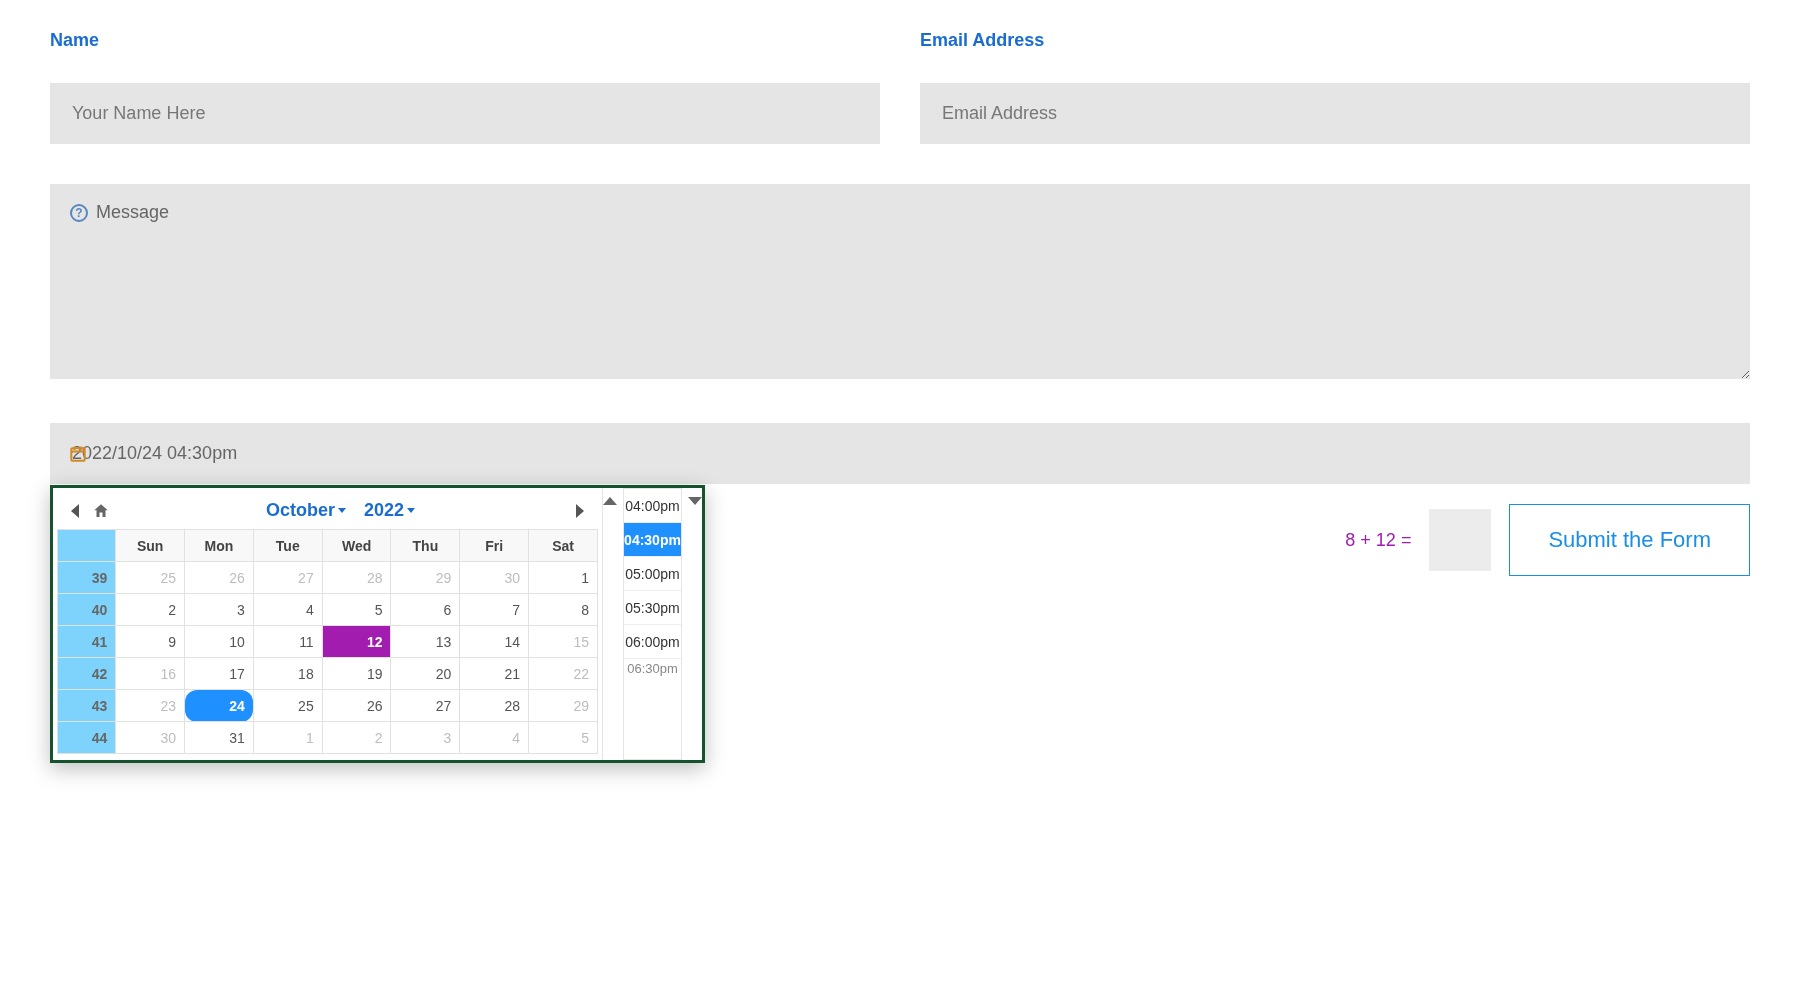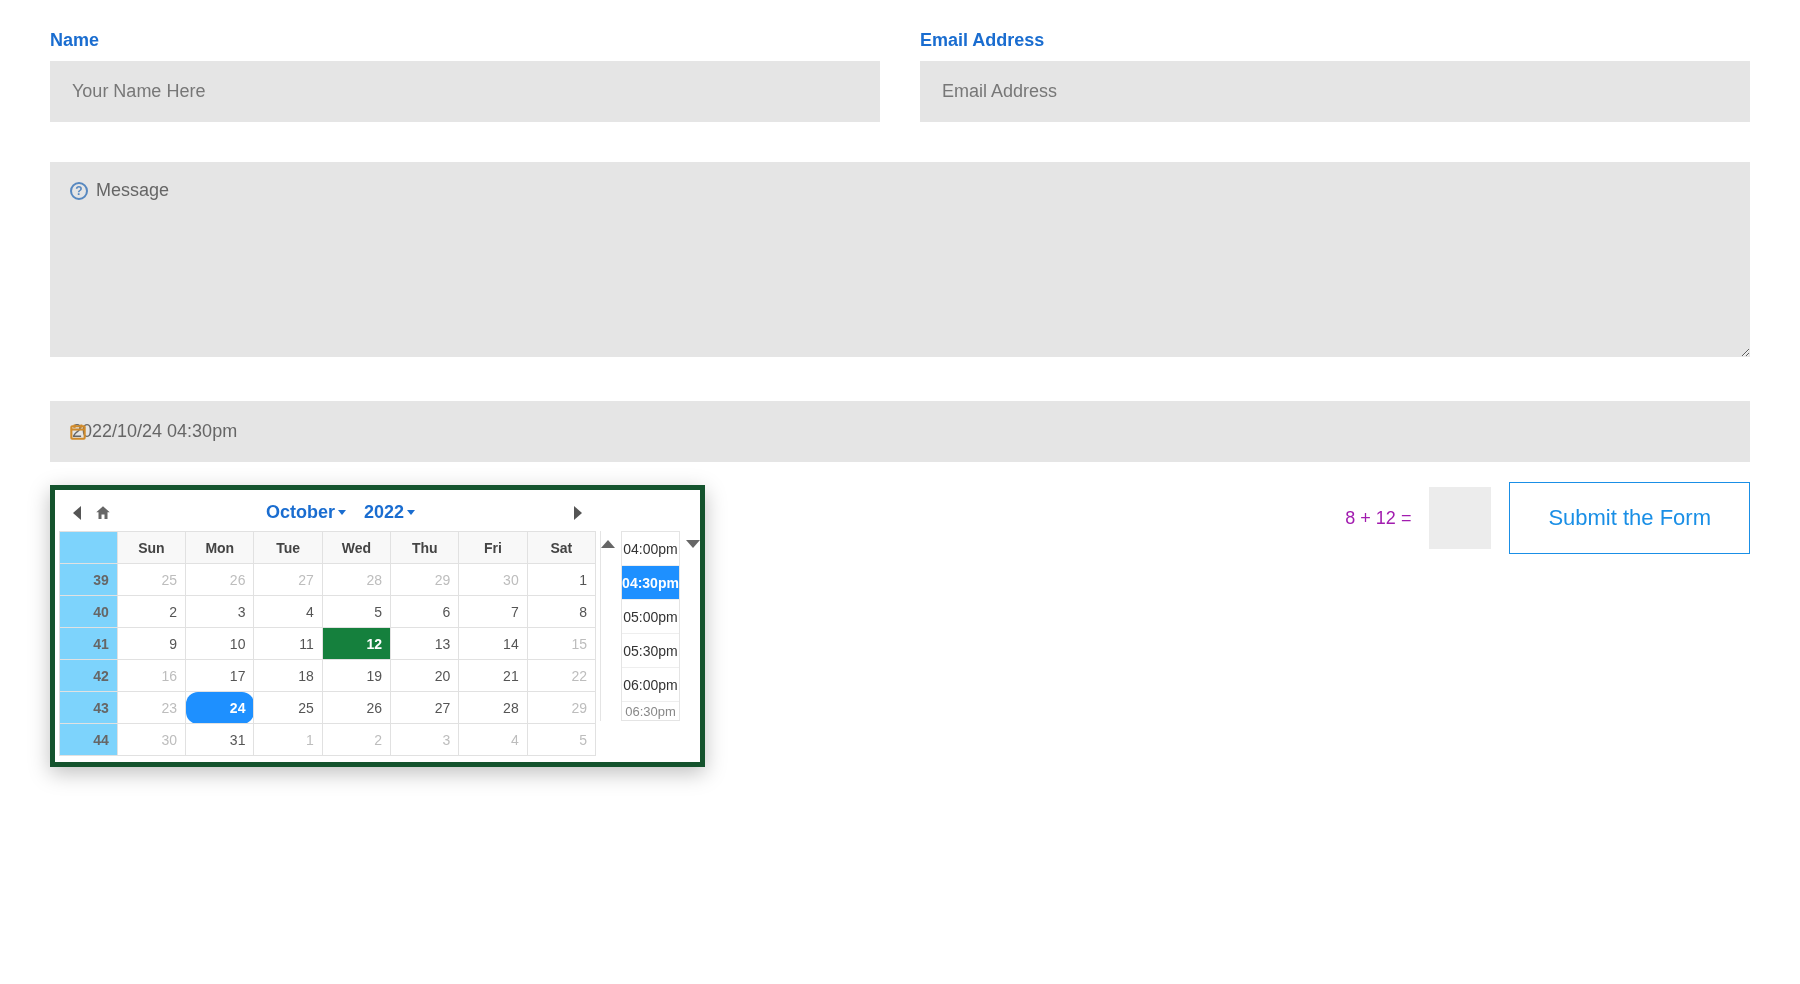--- a/index.html
+++ b/index.html
@@ -13,21 +13,21 @@
     display: flex;
     gap: 40px;
     margin-bottom: 40px;
   }
   .form-col { flex: 1; }
   .form-col.half { flex: 0 0 calc(50% - 20px); }
   .label {
     color: #1a6dd0;
     font-weight: 600;
     font-size: 18px;
-    margin-bottom: 10px;
+    margin-bottom: 32px;
     display: block;
   }
   .input, .textarea, .dtinput-wrap input {
     width: 100%;
     background: #e5e5e5;
     border: none;
     padding: 20px 22px;
     font-size: 18px;
     color: #666;
     font-family: inherit;
@@ -69,26 +69,25 @@
   .submit-btn {
     border: 1.5px solid #1a8fe6; background: #fff; color: #1a8fe6;
     font-size: 22px; padding: 22px 38px; cursor: pointer;
   }
   
   .dp {
     position: absolute;
     top: 485px; left: 50px;
     width: 655px;
     background: #fff;
-    border: 5px solid #14532d;
+    border: 3px solid #14532d;
     box-shadow: 0 6px 20px rgba(0,0,0,0.25);
     display: flex;
     font-size: 15px;
     z-index: 10;
-    align-items: center;
   }
   .dp-cal { flex: 1; padding: 8px 4px 6px 4px; }
   .dp-header {
     display: flex; align-items: center; gap: 6px; padding: 4px 8px 8px 8px;
   }
   .dp-month, .dp-year {
     color: #1a6dd0; font-weight: 700; font-size: 18px;
     display: inline-flex; align-items: center; gap: 3px; cursor: pointer;
   }
   .caret { width: 0; height: 0; border-left: 4px solid transparent; border-right: 4px solid transparent; border-top: 5px solid #1a6dd0; }
@@ -102,21 +101,21 @@
   .home-ico svg { width: 18px; height: 18px; }
   .grid { width: 100%; border-collapse: collapse; table-layout: fixed; }
   .grid th, .grid td {
     border: 1px solid #e1e1e1; height: 32px; text-align: center;
     font-size: 14px;
   }
   .grid th { background: #f8f8f8; color: #444; font-weight: 700; width: 65px;}
   .grid th.wk, .grid td.wk { background: #7dd3fc; color: #666; font-weight: 700; width: 55px;}
   .grid td { color: #555; cursor: pointer; text-align: right; padding-right: 8px;}
   .grid td.off { color: #bdbdbd; }
-  .grid td.today { background: #15803d; color: #fff; font-weight: 700; }
+  .grid td.today { background: #a21caf; color: #fff; font-weight: 700; }
   .grid td.sel { background: #1e90ff; color: #fff; font-weight: 700; border-radius: 12px; }
   
   .dp-time { width: 100px; border-left: 1px solid #e4e4e4; display: flex; flex-direction: row; background:#fff;}
   .tarrow { height: 25px; display:flex; align-items:center; justify-content:center; cursor:pointer; }
   .tarrow.up::before { content:''; width:0; height:0; border-left:7px solid transparent; border-right:7px solid transparent; border-bottom:8px solid #666;}
   .tarrow.down::before { content:''; width:0; height:0; border-left:7px solid transparent; border-right:7px solid transparent; border-top:8px solid #666;}
   .tlist { flex:1; overflow:hidden; border: 1px solid #e4e4e4; margin: 0 6px; }
   .tslot { height: 34px; display:flex; align-items:center; justify-content:center; font-size:14px; border-bottom:1px solid #eee; cursor:pointer;}
   .tslot.sel { background:#1e90ff; color:#fff; font-weight:700; }
   .tslot.last { border-bottom: none; font-size:13px; color:#888;}

